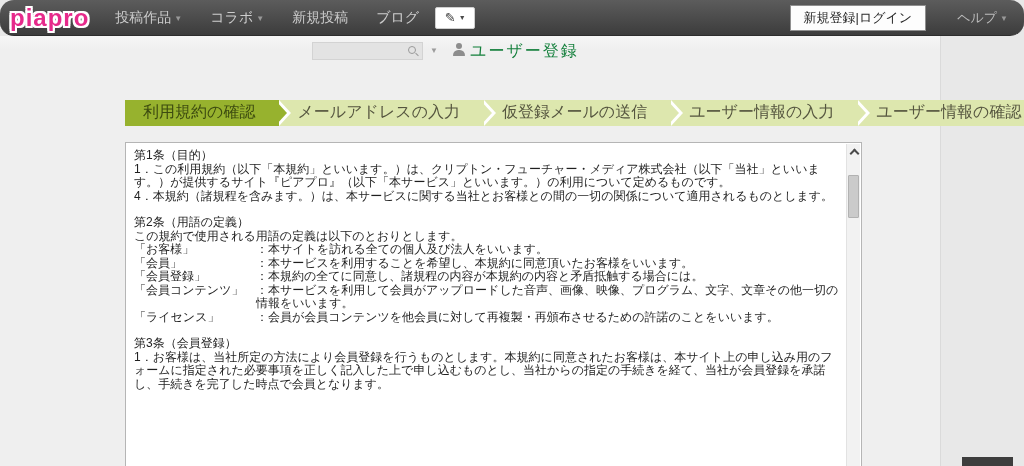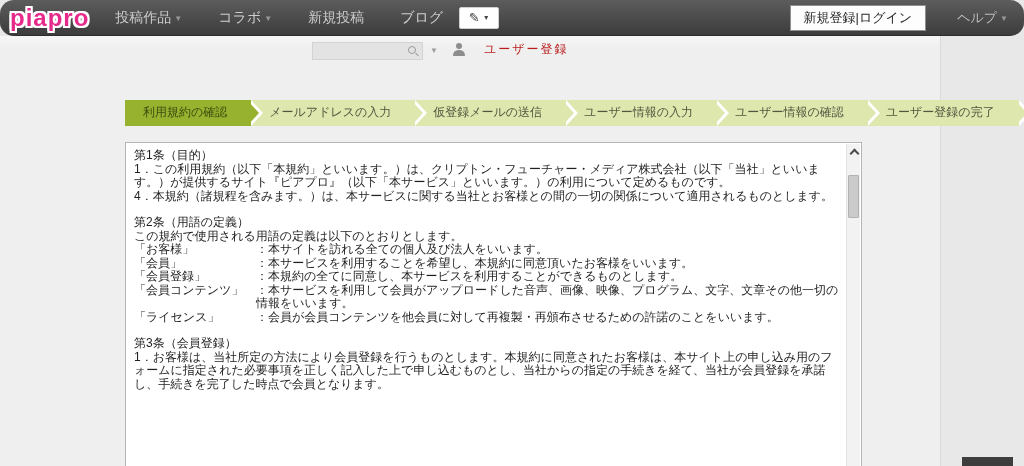--- a/index.html
+++ b/index.html
@@ -11,21 +11,21 @@
     background:linear-gradient(#f6f6f6,#efefef 14px); border-right:1px solid #dadada; }
 
   
   .topbar { position:absolute; left:0; top:0; width:1024px; height:36px;
     background:linear-gradient(#5c5c5c,#3c3c3c); border-bottom:1px solid #2d2d2d;
     display:flex; align-items:center;border-radius:14px; }
   .logo { font-size:24px; font-weight:bold; letter-spacing:1px; color:#e62a8b; margin-left:10px;
     cursor:pointer;
     text-shadow:2px 0 #fff,-2px 0 #fff,0 2px #fff,0 -2px #fff,1px 1px #fff,-1px -1px #fff,
       1px -1px #fff,-1px 1px #fff,2px 2px #fff,-2px -2px #fff,2px -2px #fff,-2px 2px #fff; }
-  .nav { display:flex; gap:36px; margin-left:26px; }
+  .nav { display:flex; gap:28px; margin-left:26px; }
   .nav-item { color:#cdcdcd; font-size:14px; cursor:pointer; white-space:nowrap; }
   .caret { font-size:8px; color:#989898; margin-left:3px; position:relative; top:-1px; }
   .pencil-box { width:40px; height:22px; background:#fff; border:1px solid #cfcfcf; border-radius:2px;
     margin-left:16px; display:flex; align-items:center; justify-content:center; gap:3px; cursor:pointer; }
   .pencil-glyph { font-size:13px; color:#3a3a3a; line-height:1; }
   .pencil-caret { font-size:7px; color:#4a4a4a; }
   .topbar-right { margin-left:auto; display:flex; align-items:center; gap:31px; margin-right:16px; }
   .auth-btn { background:#fdfdfd; border:1px solid #8f8f8f; color:#2a2a2a; font-size:13px;
     height:26px; padding:0 13px; cursor:pointer; font-family:inherit; }
   .help { color:#bdbdbd; font-size:13px; cursor:pointer; white-space:nowrap; }
@@ -36,28 +36,28 @@
   .mag { position:absolute; right:6px; top:3px; width:8px; height:8px;
     border:1px solid #9a9a9a; border-radius:50%; }
   .mag::after { content:""; position:absolute; width:4px; height:1px; background:#9a9a9a;
     transform:rotate(45deg); right:-4px; bottom:-2px; }
   .search-caret { position:absolute; left:430px; top:46px; font-size:8px; color:#9c9c9c; cursor:pointer; }
   .user-icon { position:absolute; left:453px; top:43px; width:12px; height:13px; }
   .user-icon::before { content:""; position:absolute; left:3px; top:0; width:6px; height:6px;
     border-radius:50%; background:#8d8d8d; }
   .user-icon::after { content:""; position:absolute; left:0; bottom:0; width:12px; height:6px;
     border-radius:6px 6px 1px 1px; background:#8d8d8d; }
-  .page-title { position:absolute; left:484px; top:41px; font-size:12px; font-weight:normal;
-    color:#b91c1c; letter-spacing:2px; }
+  .page-title { position:absolute; left:470px; top:41px; font-size:16px; font-weight:normal;
+    color:#15803d; letter-spacing:2px; }
 
   
   .steps { position:absolute; left:125px; top:100px; width:824px; height:26px;
     display:flex; background:#dde7ae; }
   .step { position:relative; display:flex; align-items:center; white-space:nowrap;
-    font-size:12px; color:#55553f; padding:0 24px 2px 18px; background:#dde7ae; }
+    font-size:16px; color:#55553f; padding:0 24px 2px 18px; background:#dde7ae; }
   .step::after { content:""; position:absolute; top:0; right:-12px; z-index:1;
     border-top:13px solid transparent; border-bottom:13px solid transparent; border-left:12px solid #fff; }
   .step::before { content:""; position:absolute; top:0; right:-8px; z-index:2;
     border-top:13px solid transparent; border-bottom:13px solid transparent; border-left:12px solid #dde7ae; }
   .step.active { background:#97b22e; color:#3d4b10; }
   .step.active::before { border-left-color:#97b22e; }
   .step-filler { flex:1; }
 
   
   .terms-box { position:absolute; left:125px; top:142px; width:737px; height:336px;
@@ -145,21 +145,21 @@
       <div class="def-row">
           <span class="def-term">「お客様」</span>
           <span class="def-text">：本サイトを訪れる全ての個人及び法人をいいます。</span>
         </div>
       <div class="def-row">
           <span class="def-term">「会員」</span>
           <span class="def-text">：本サービスを利用することを希望し、本規約に同意頂いたお客様をいいます。</span>
         </div>
       <div class="def-row">
           <span class="def-term">「会員登録」</span>
-          <span class="def-text">：本規約の全てに同意し、本サービスを利用することができるものとします。</span>
+          <span class="def-text">：本規約の全てに同意し、諸規程の内容が本規約の内容と矛盾抵触する場合には。</span>
         </div>
       <div class="def-row">
           <span class="def-term">「会員コンテンツ」</span>
           <span class="def-text">：本サービスを利用して会員がアップロードした音声、画像、映像、プログラム、文字、文章その他一切の情報をいいます。</span>
         </div>
       <div class="def-row">
           <span class="def-term">「ライセンス」</span>
           <span class="def-text">：会員が会員コンテンツを他会員に対して再複製・再頒布させるための許諾のことをいいます。</span>
         </div>
     </div>

